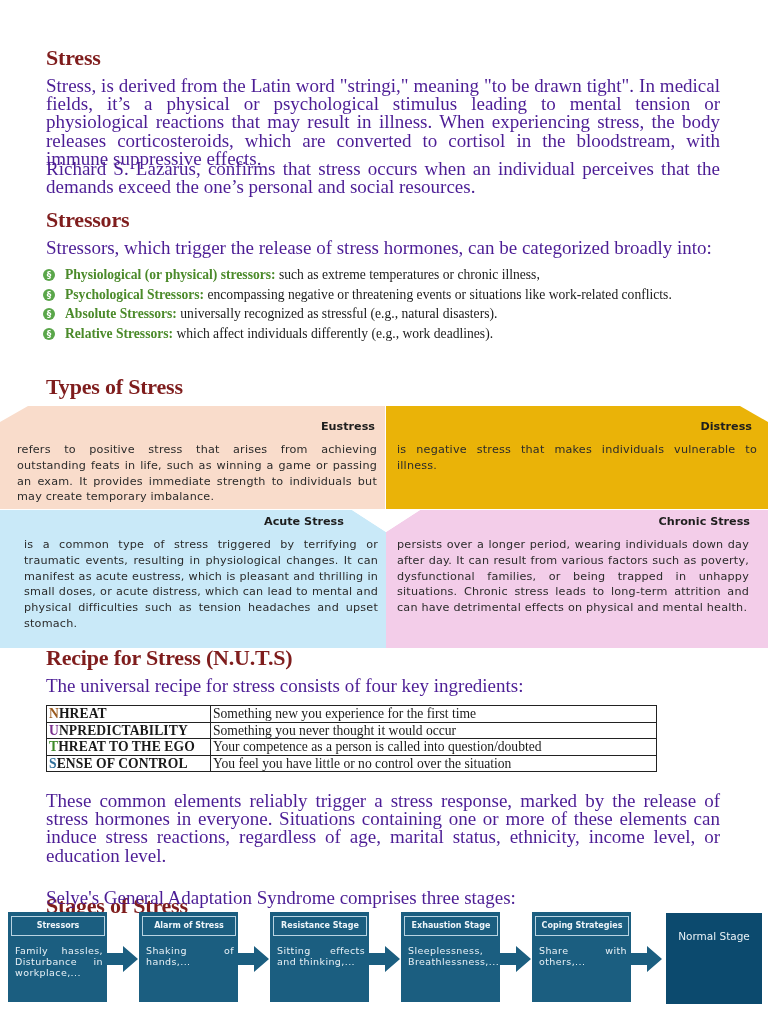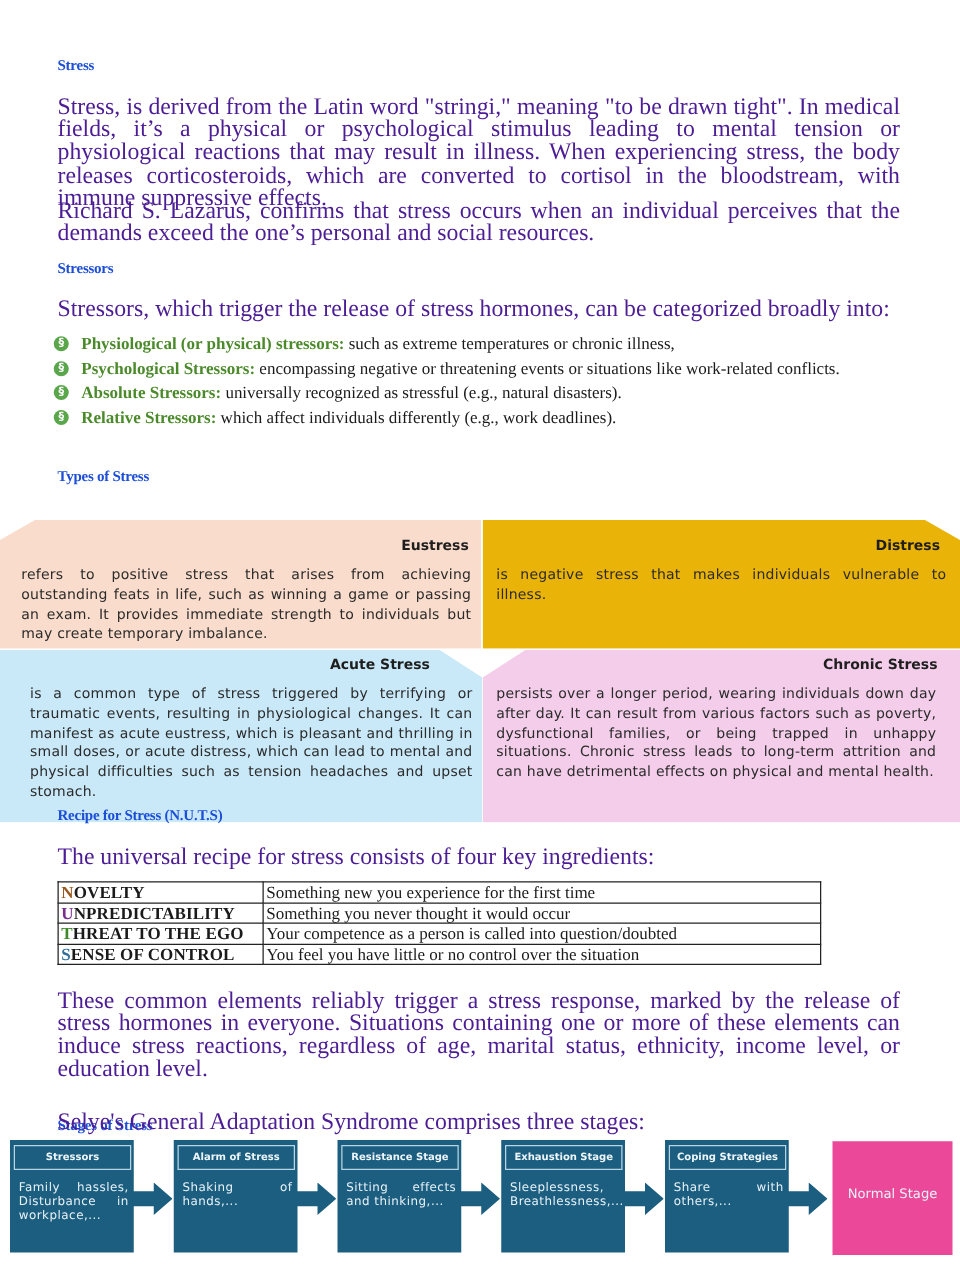--- a/index.html
+++ b/index.html
@@ -1,28 +1,28 @@
 <!DOCTYPE html>
 <html><head>
 <meta charset="utf-8">
 <style>
   * { box-sizing: border-box; margin: 0; padding: 0; }
   html, body { width: 768px; height: 1024px; background: #ffffff; overflow: hidden; }
   body { position: relative; font-family: "Liberation Serif", serif; color: #1a1a1a; }
 
-  .h { position: absolute; left: 46px; font-family: "Liberation Serif", serif; font-weight: bold; color: #1d4ed8; font-size: 12px; letter-spacing: -0.2px; }
+  .h { position: absolute; left: 46px; font-family: "Liberation Serif", serif; font-weight: bold; color: #7f1d1d; font-size: 22px; letter-spacing: -0.2px; }
   .p { position: absolute; left: 46px; width: 674px; font-size: 19px; line-height: 18.2px; text-align: justify; color: #4c1d95; }
 
   ul.bul { position: absolute; left: 40px; top: 266px; width: 680px; list-style: none; }
   ul.bul li { position: relative; padding-left: 25px; font-size: 13.6px; line-height: 18.6px; text-align: justify; margin-bottom: 1px; }
   ul.bul li .mk { position: absolute; left: 3px; top: 3px; width: 12px; height: 12px; border-radius: 50%; background: #5aa64a; color: #fff; font-size: 9px; line-height: 12px; text-align: center; font-family: "DejaVu Sans", sans-serif; font-weight: bold; }
   ul.bul li .tt { color: #4b8a2a; font-weight: bold; }
 
   
-  .types { position: absolute; left: 0; top: 416px; width: 768px; height: 242px; }
+  .types { position: absolute; left: 0; top: 406px; width: 768px; height: 242px; }
   .tbox { position: absolute; font-family: "DejaVu Sans", sans-serif; }
   .tbox .ttl { position: absolute; font-weight: bold; font-size: 11.2px; color: #1e1e1e; }
   .tbox .txt { position: absolute; font-size: 11.2px; line-height: 15.8px; text-align: justify; color: #2b2b2b; letter-spacing: 0.2px; }
   .eu { left: 0; top: 0; width: 385px; height: 103px; background: #f9dccb; clip-path: polygon(28px 0, 100% 0, 100% 100%, 0 100%, 0 16px); }
   .di { left: 386px; top: 0; width: 382px; height: 103px; background: #eab308; clip-path: polygon(0 0, 354px 0, 100% 16px, 100% 100%, 0 100%); }
   .ac { left: 0; top: 104px; width: 386px; height: 138px; background: #c9e9f8; clip-path: polygon(0 0, 352px 0, 386px 22px, 386px 100%, 0 100%); }
   .ch { left: 386px; top: 104px; width: 382px; height: 138px; background: #f3cde9; clip-path: polygon(34px 0, 100% 0, 100% 100%, 0 100%, 0 22px); }
   .notch { position: absolute; left: 352px; top: 104px; width: 68px; height: 22px; background: #ffffff; clip-path: polygon(0 0, 100% 0, 50% 100%); }
 
   
@@ -31,21 +31,21 @@
   table.nuts td.k { width: 164px; font-weight: bold; letter-spacing: 0.1px; }
   table.nuts .first { font-weight: bold; }
 
   
   .flow { position: absolute; left: 0; top: 910px; width: 768px; height: 112px; }
   .stage { position: absolute; top: 2px; width: 99px; height: 90px; background: #1b5e80; font-family: "DejaVu Sans", sans-serif; color: #e8f1f6; }
   .stage .lbl { position: absolute; left: 3px; top: 4px; width: 94px; height: 20px; border: 1px solid #b9d4e2; background: #1b5e80; font-size: 8px; font-weight: bold; text-align: center; line-height: 18px; color: #eef5f9; white-space: nowrap; overflow: hidden; }
   .stage .body { position: absolute; left: 7px; top: 33px; width: 88px; font-size: 9.5px; line-height: 11.2px; text-align: justify; letter-spacing: 0.4px; }
   .arrow { position: absolute; top: 36px; width: 30px; height: 22px; }
   .arrow svg { display: block; }
-  .normal { position: absolute; left: 666px; top: 3px; width: 96px; height: 91px; background: #ec4899; color: #e8f1f6; font-family: "DejaVu Sans", sans-serif; font-size: 10.5px; line-height: 13px; text-align: center; padding-top: 36px; }
+  .normal { position: absolute; left: 666px; top: 3px; width: 96px; height: 91px; background: #0c4a6e; color: #e8f1f6; font-family: "DejaVu Sans", sans-serif; font-size: 10.5px; line-height: 13px; text-align: center; padding-top: 17px; }
 </style>
 </head>
 <body>
 
 <div class="h" style="top:45px;">Stress</div>
 <div class="p" style="top:77px;">Stress, is derived from the Latin word "stringi," meaning "to be drawn tight". In medical fields, it’s a physical or psychological stimulus leading to mental tension or physiological reactions that may result in illness. When experiencing stress, the body releases corticosteroids, which are converted to cortisol in the bloodstream, with immune suppressive effects.</div>
 <div class="p" style="top:160px;">Richard S. Lazarus, confirms that stress occurs when an individual perceives that the demands exceed the one’s personal and social resources.</div>
 
 <div class="h" style="top:207px;">Stressors</div>
 <div class="p" style="top:239px;">Stressors, which trigger the release of stress hormones, can be categorized broadly into:</div>
@@ -75,21 +75,21 @@
     <div class="txt" style="left:24px; top:27px; width:354px;">is a common type of stress triggered by terrifying or traumatic events, resulting in physiological changes. It can manifest as acute eustress, which is pleasant and thrilling in small doses, or acute distress, which can lead to mental and physical difficulties such as tension headaches and upset stomach.</div>
   </div>
   <div class="notch"></div>
 </div>
 
 <div class="h" style="top:645px;">Recipe for Stress (N.U.T.S)</div>
 <div class="p" style="top:677px;">The universal recipe for stress consists of four key ingredients:</div>
 <table class="nuts">
   <tbody>
       <tr>
-    <td class="k"><span class="first" style="color:#9a5a1e;">N</span><span>OVELTY</span></td>
+    <td class="k"><span class="first" style="color:#9a5a1e;">N</span><span>HREAT</span></td>
     <td>Something new you experience for the first time</td>
   </tr>
   <tr>
     <td class="k"><span class="first" style="color:#7a2f8f;">U</span><span>NPREDICTABILITY</span></td>
     <td>Something you never thought it would occur</td>
   </tr>
   <tr>
     <td class="k"><span class="first" style="color:#3d8a2a;">T</span><span>HREAT TO THE EGO</span></td>
     <td>Your competence as a person is called into question/doubted</td>
   </tr>

